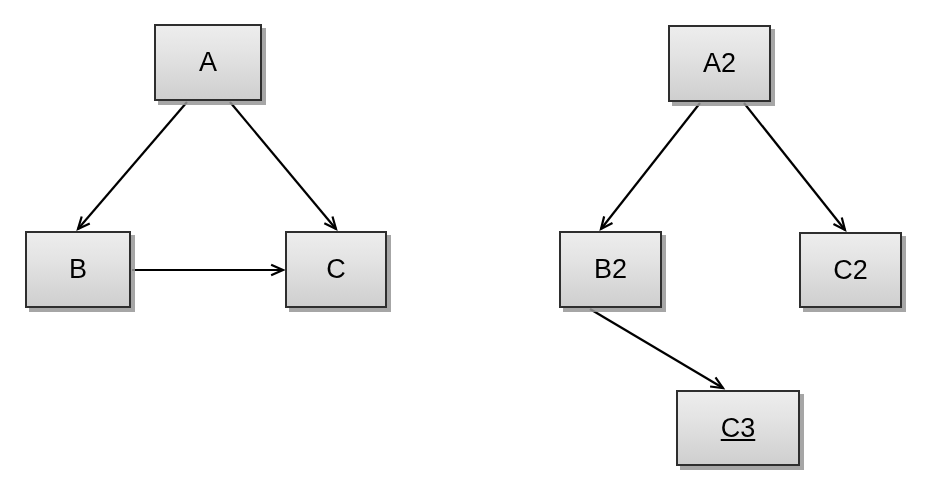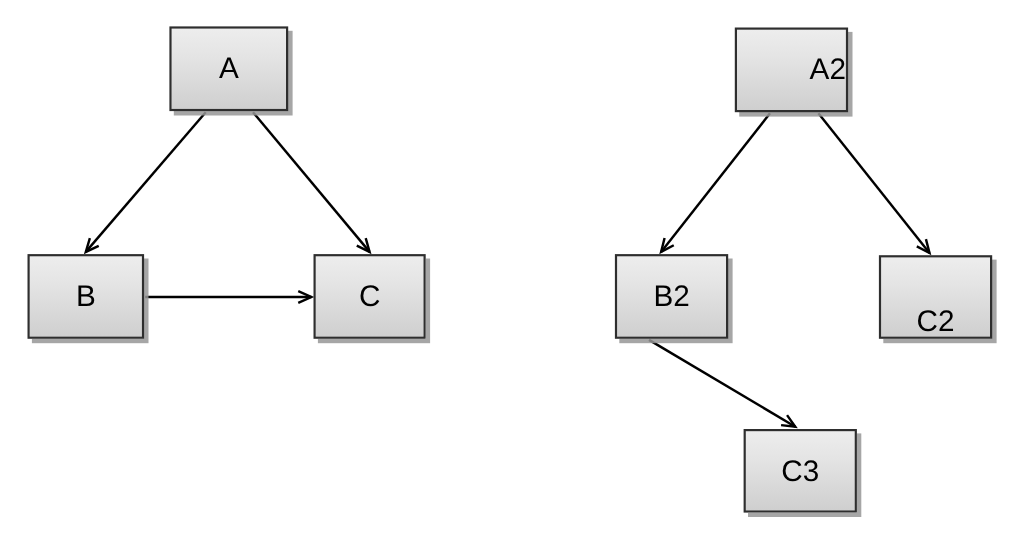--- a/index.html
+++ b/index.html
@@ -85,27 +85,27 @@
   <div id="node-layer">
       <div class="node" style="left: 154px; top: 24px; width: 108px; height: 77px;">
         <span class="node-label">A</span>
       </div>
       <div class="node" style="left: 25px; top: 231px; width: 106px; height: 77px;">
         <span class="node-label">B</span>
       </div>
       <div class="node" style="left: 285px; top: 231px; width: 102px; height: 77px;">
         <span class="node-label">C</span>
       </div>
-      <div class="node" style="left: 668px; top: 25px; width: 103px; height: 77px; justify-content: flex-end;">
+      <div class="node" style="left: 668px; top: 25px; width: 103px; height: 77px;">
         <span class="node-label">A2</span>
       </div>
       <div class="node" style="left: 541px; top: 231px; width: 103px; height: 77px; margin-left: 18px;">
         <span class="node-label">B2</span>
       </div>
-      <div class="node" style="left: 799px; top: 232px; width: 103px; height: 76px; align-items: flex-end;">
+      <div class="node" style="left: 799px; top: 232px; width: 103px; height: 76px;">
         <span class="node-label">C2</span>
       </div>
-      <div class="node" style="left: 676px; top: 390px; width: 103px; height: 76px;">
+      <div class="node" style="left: 676px; top: 390px; width: 124px; height: 76px; text-decoration: underline;">
         <span class="node-label">C3</span>
       </div>
     </div>
 
 </div>
 
 </body></html>

